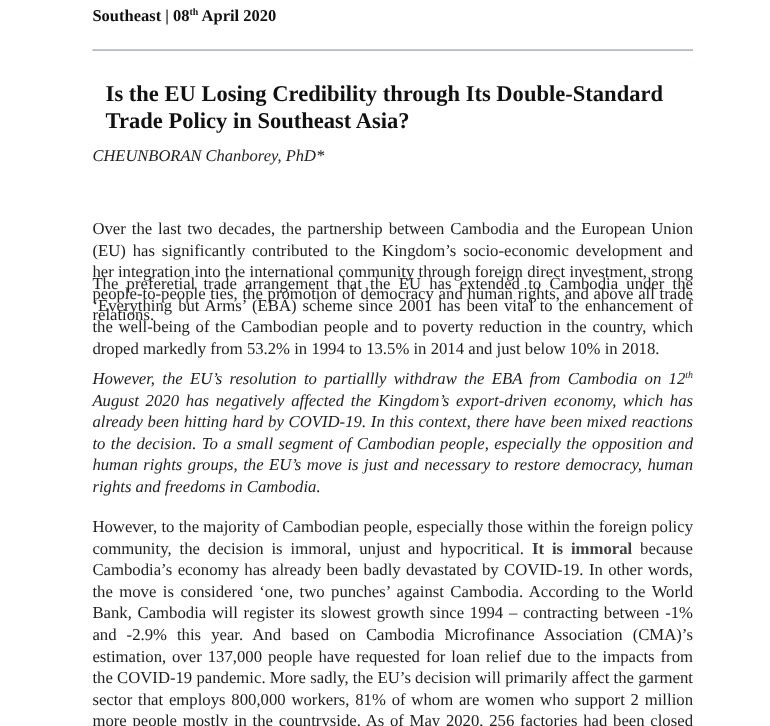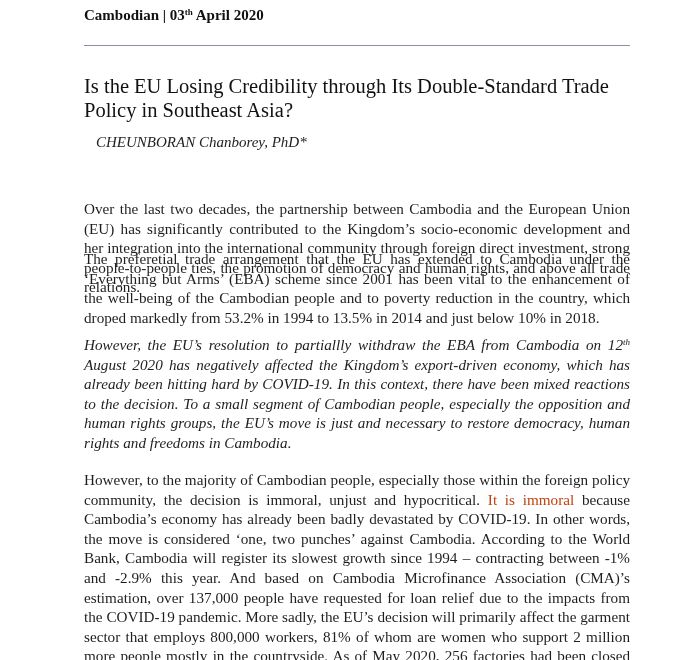--- a/index.html
+++ b/index.html
@@ -39,67 +39,66 @@
     .rule {
       position: absolute;
       left: 0;
       top: 45px;
       width: 546px;
       height: 0;
       border-top: 1.5px solid #8c8fa3;
     }
     .title {
       position: absolute;
-      left: 0;
+      left: 12px;
       top: 74px;
       width: 546px;
       margin: 0;
-      font-weight: normal;
+      font-weight: bold;
       font-size: 20.5px;
       line-height: 24px;
       color: #111;
     }
     .author {
       position: absolute;
       left: 0;
       top: 133px;
       font-style: italic;
       font-size: 15px;
       line-height: 18px;
       color: #222;
-      margin-left: 12px;
     }
     .body-text {
       position: absolute;
       left: 0;
       width: 546px;
       margin: 0;
       font-size: 15.2px;
       line-height: 19.6px;
       text-align: justify;
       color: #1e1e1e;
     }
     .body-text sup {
       font-size: 9px;
       vertical-align: 5px;
       line-height: 0;
     }
     #p1 { top: 164px; margin-top: 35px; }
     #p2 { top: 249px; }
     #p3 { top: 335px; font-style: italic; }
     #p4 { top: 470px; }
-    b { font-weight: normal; color: #c2410c; }
+    b { font-weight: bold; color: #404040; }
   </style>
 </head>
 <body>
 
 <div class="page">
 
   <div class="header">
-    <span>Cambodian</span><span> | </span><span>03</span><sup>th</sup><span> April 2020</span>
+    <span>Southeast</span><span> | </span><span>08</span><sup>th</sup><span> April 2020</span>
   </div>
 
   <div class="rule"></div>
 
   <h1 class="title">Is the EU Losing Credibility through Its Double-Standard Trade Policy in Southeast Asia?</h1>
 
   <div class="author">CHEUNBORAN Chanborey, PhD*</div>
 
   <p class="body-text" id="p1">Over the last two decades, the partnership between Cambodia and the European Union (EU) has significantly contributed to the Kingdom’s socio-economic development and her integration into the international community through foreign direct investment, strong people-to-people ties, the promotion of democracy and human rights, and above all trade relations.</p>
 

